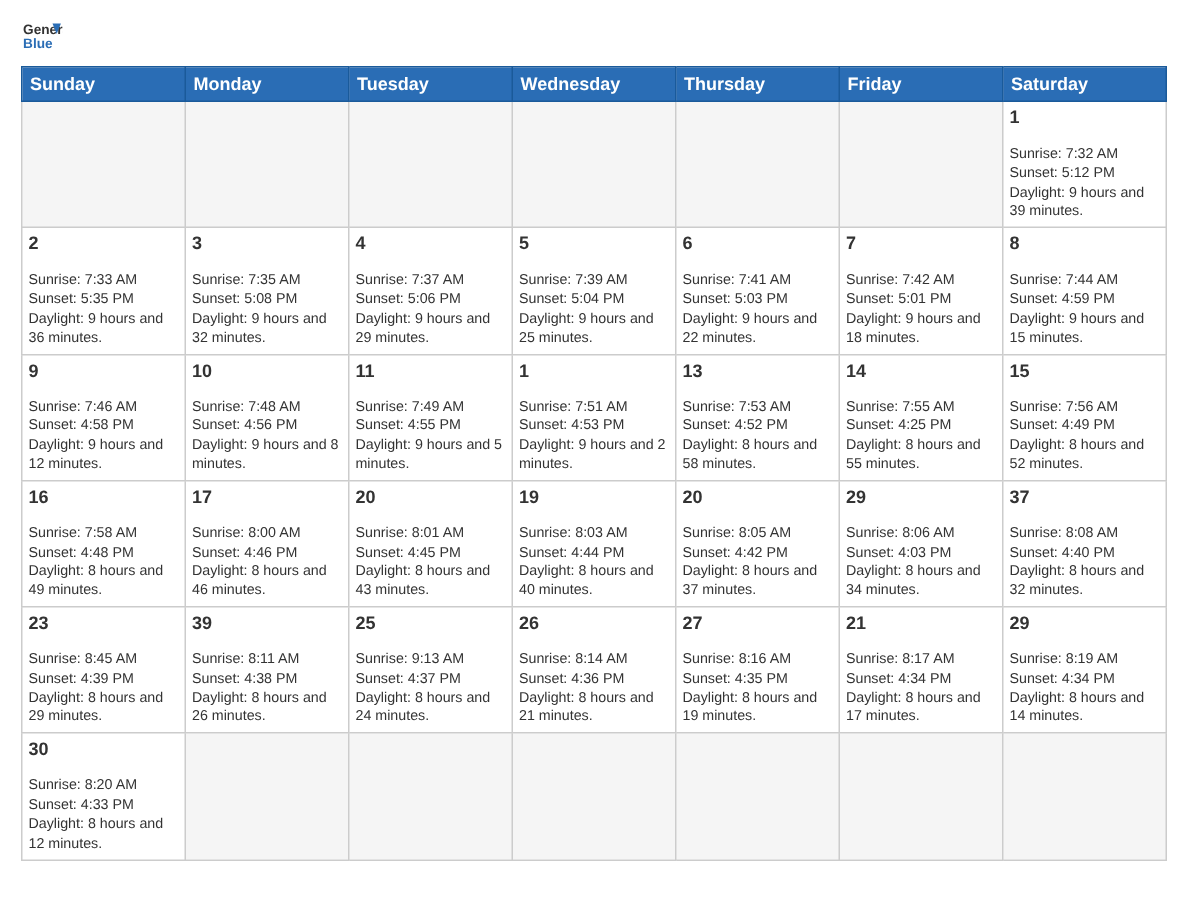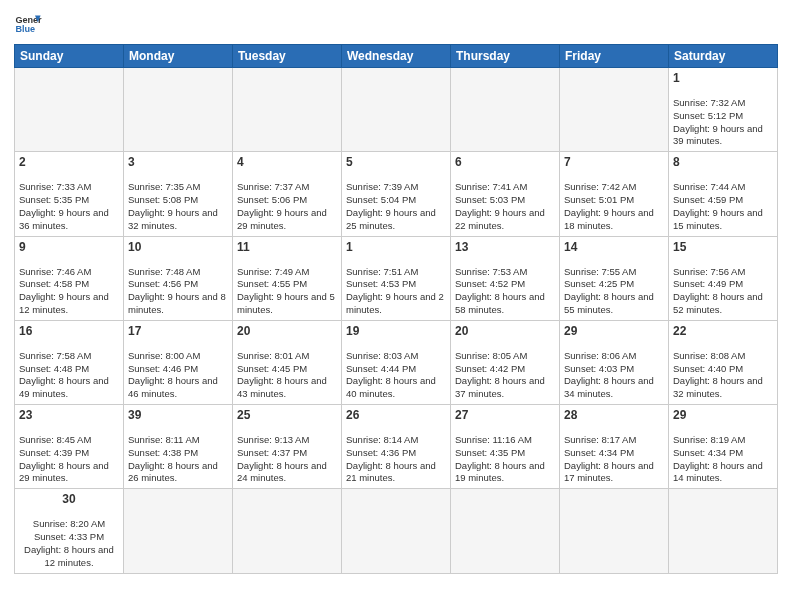--- a/index.html
+++ b/index.html
@@ -76,21 +76,20 @@
       margin-bottom: 1px;
     }
     .day-info {
       font-size: 9.5px;
       color: #333;
       line-height: 1.35;
       margin-top: 12px;
     }
     .last-row td {
       height: 65px;
-      text-align: center;
     }
   </style>
 </head>
 <body>
 
 <div class="page">
   <div class="header">
     <div class="logo">
       <svg class="logo-icon" viewBox="0 0 40 40">
         <text x="2" y="18" font-size="13" font-weight="bold" fill="#333">General</text>
@@ -271,21 +270,21 @@
 and 37 minutes.</div>
           </td>
           <td>
             <span class="day-number">29</span>
             <div class="day-info">Sunrise: 8:06 AM
 Sunset: 4:03 PM
 Daylight: 8 hours
 and 34 minutes.</div>
           </td>
           <td>
-            <span class="day-number">22</span>
+            <span class="day-number">37</span>
             <div class="day-info">Sunrise: 8:08 AM
 Sunset: 4:40 PM
 Daylight: 8 hours
 and 32 minutes.</div>
           </td>
         </tr>
         <tr>
           <td>
             <span class="day-number">23</span>
             <div class="day-info">Sunrise: 8:45 AM
@@ -309,27 +308,27 @@
           </td>
           <td>
             <span class="day-number">26</span>
             <div class="day-info">Sunrise: 8:14 AM
 Sunset: 4:36 PM
 Daylight: 8 hours
 and 21 minutes.</div>
           </td>
           <td>
             <span class="day-number">27</span>
-            <div class="day-info">Sunrise: 11:16 AM
+            <div class="day-info">Sunrise: 8:16 AM
 Sunset: 4:35 PM
 Daylight: 8 hours
 and 19 minutes.</div>
           </td>
           <td>
-            <span class="day-number">28</span>
+            <span class="day-number">21</span>
             <div class="day-info">Sunrise: 8:17 AM
 Sunset: 4:34 PM
 Daylight: 8 hours
 and 17 minutes.</div>
           </td>
           <td>
             <span class="day-number">29</span>
             <div class="day-info">Sunrise: 8:19 AM
 Sunset: 4:34 PM
 Daylight: 8 hours

